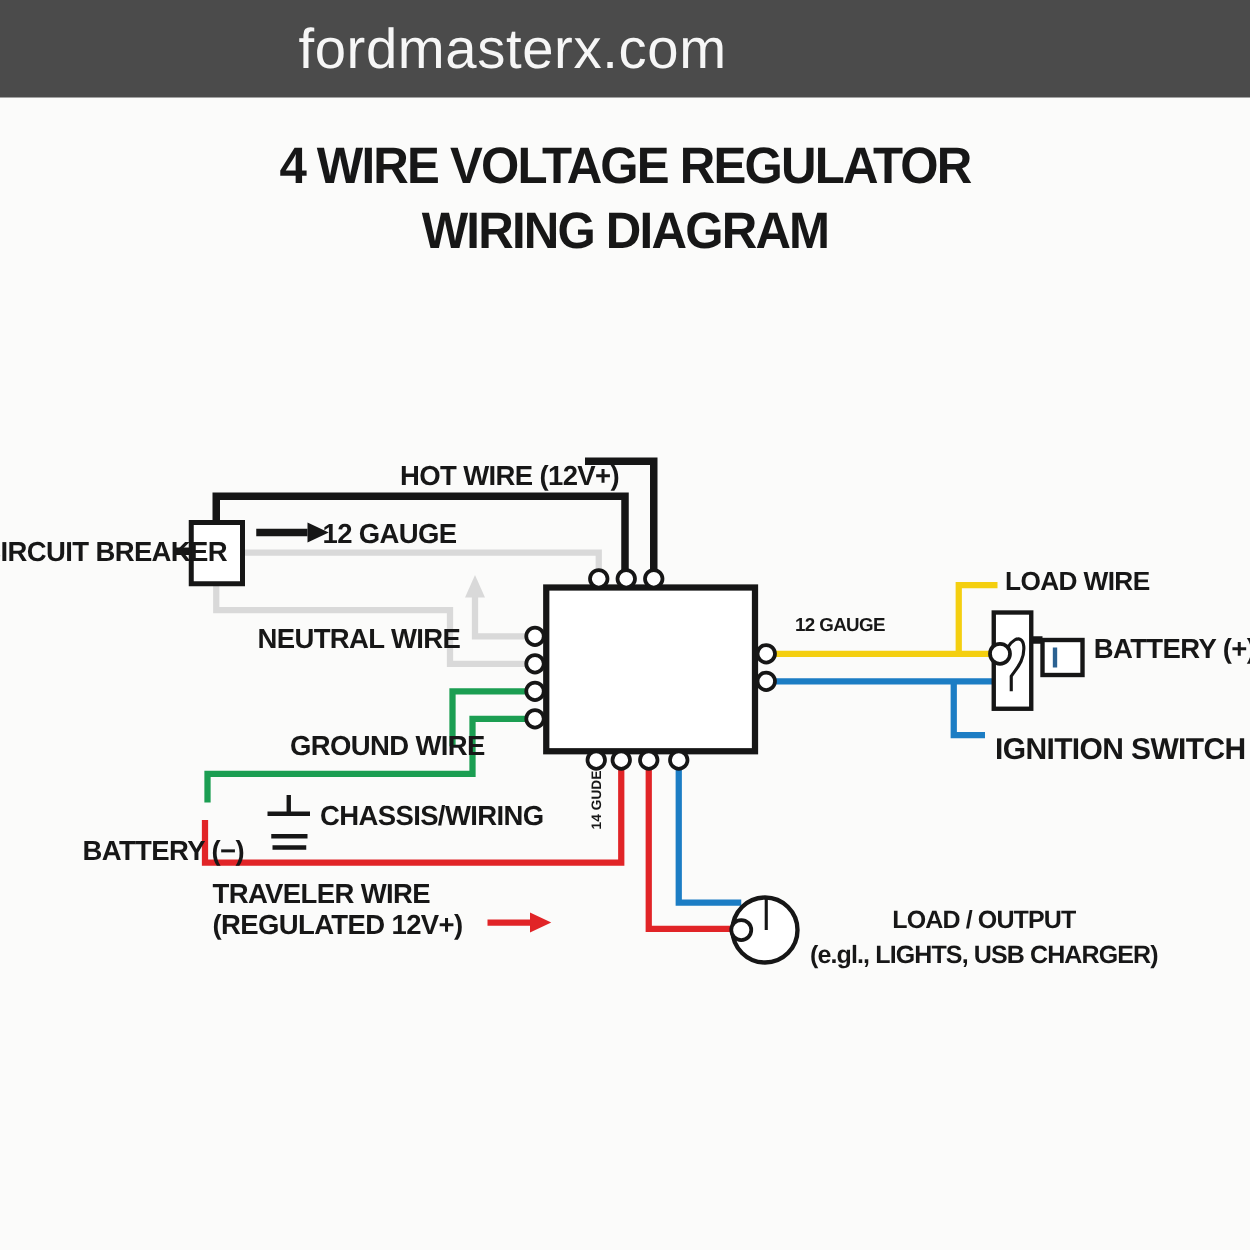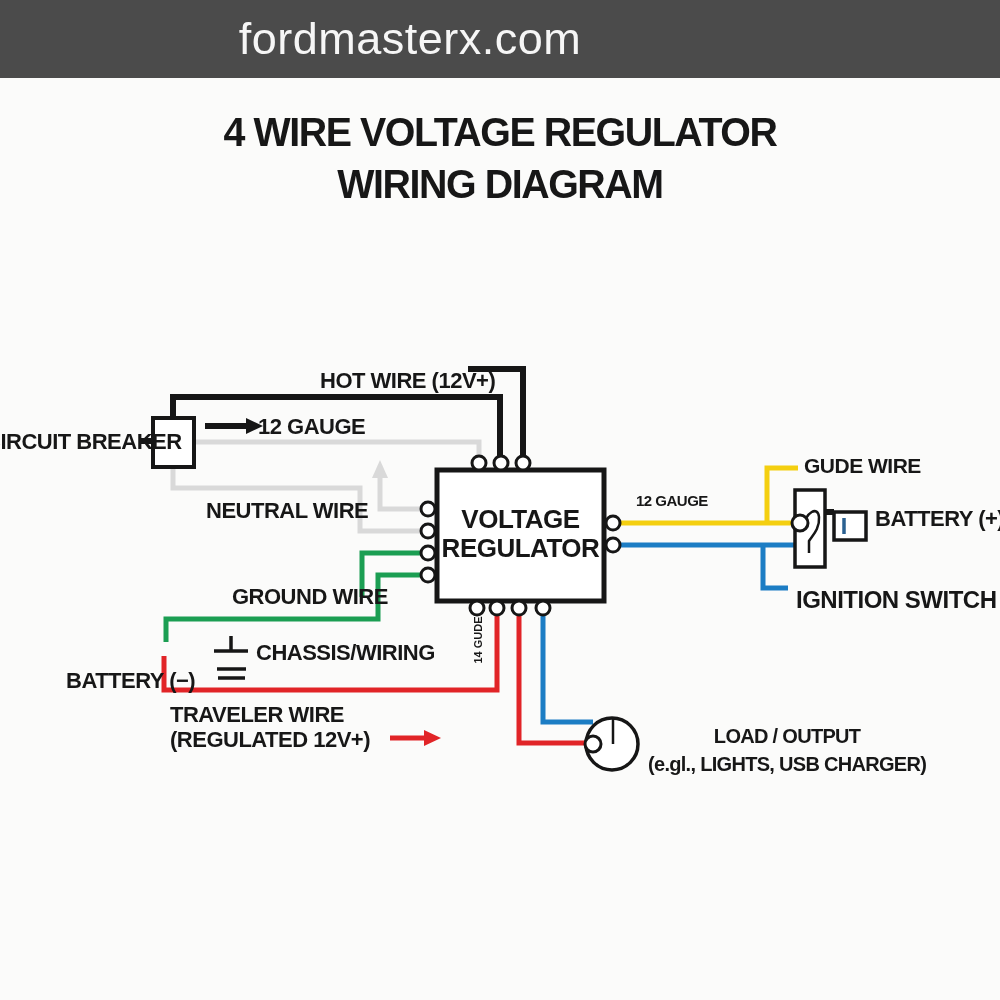--- a/index.html
+++ b/index.html
@@ -119,28 +119,24 @@
   <div class="lbl" style="left:206px;top:498px;">NEUTRAL WIRE</div>
   <div class="lbl" style="left:232px;top:584px;text-align:center;">GROUND WIRE</div>
   <div class="lbl" style="left:66px;top:636px;margin-top:32px;">BATTERY (−)</div>
   <div class="lbl" style="left:256px;top:640px;">CHASSIS/WIRING</div>
 
   <div class="lbl center" style="left:170px;top:702px;width:260px;">
     <div>TRAVELER WIRE</div>
     <div>(REGULATED 12V+)</div>
   </div>
 
-  <div class="regtext">
-    <div>VOLTAGE</div>
-    <div>REGULATOR</div>
-  </div>
 
   <div class="lbl lbl-xs rot" style="left:478px;top:640px;">14 GUDE</div>
   <div class="lbl lbl-sm" style="left:636px;top:492px;">12 GAUGE</div>
-  <div class="lbl" style="left:804px;top:454px;font-size:21px;">GUDE WIRE</div>
+  <div class="lbl" style="left:804px;top:454px;font-size:21px;">LOAD WIRE</div>
   <div class="lbl" style="left:875px;top:506px;">BATTERY (+)</div>
   <div class="lbl" style="left:796px;top:586px;font-size:24px;">IGNITION SWITCH</div>
 
   <div class="lbl" style="left:648px;top:722px;font-size:20px;letter-spacing:-0.7px;line-height:28px;text-align:center;">
     <div>LOAD / OUTPUT</div>
     <div>(e.gl., LIGHTS, USB CHARGER)</div>
   </div>
 
 </div>
 

